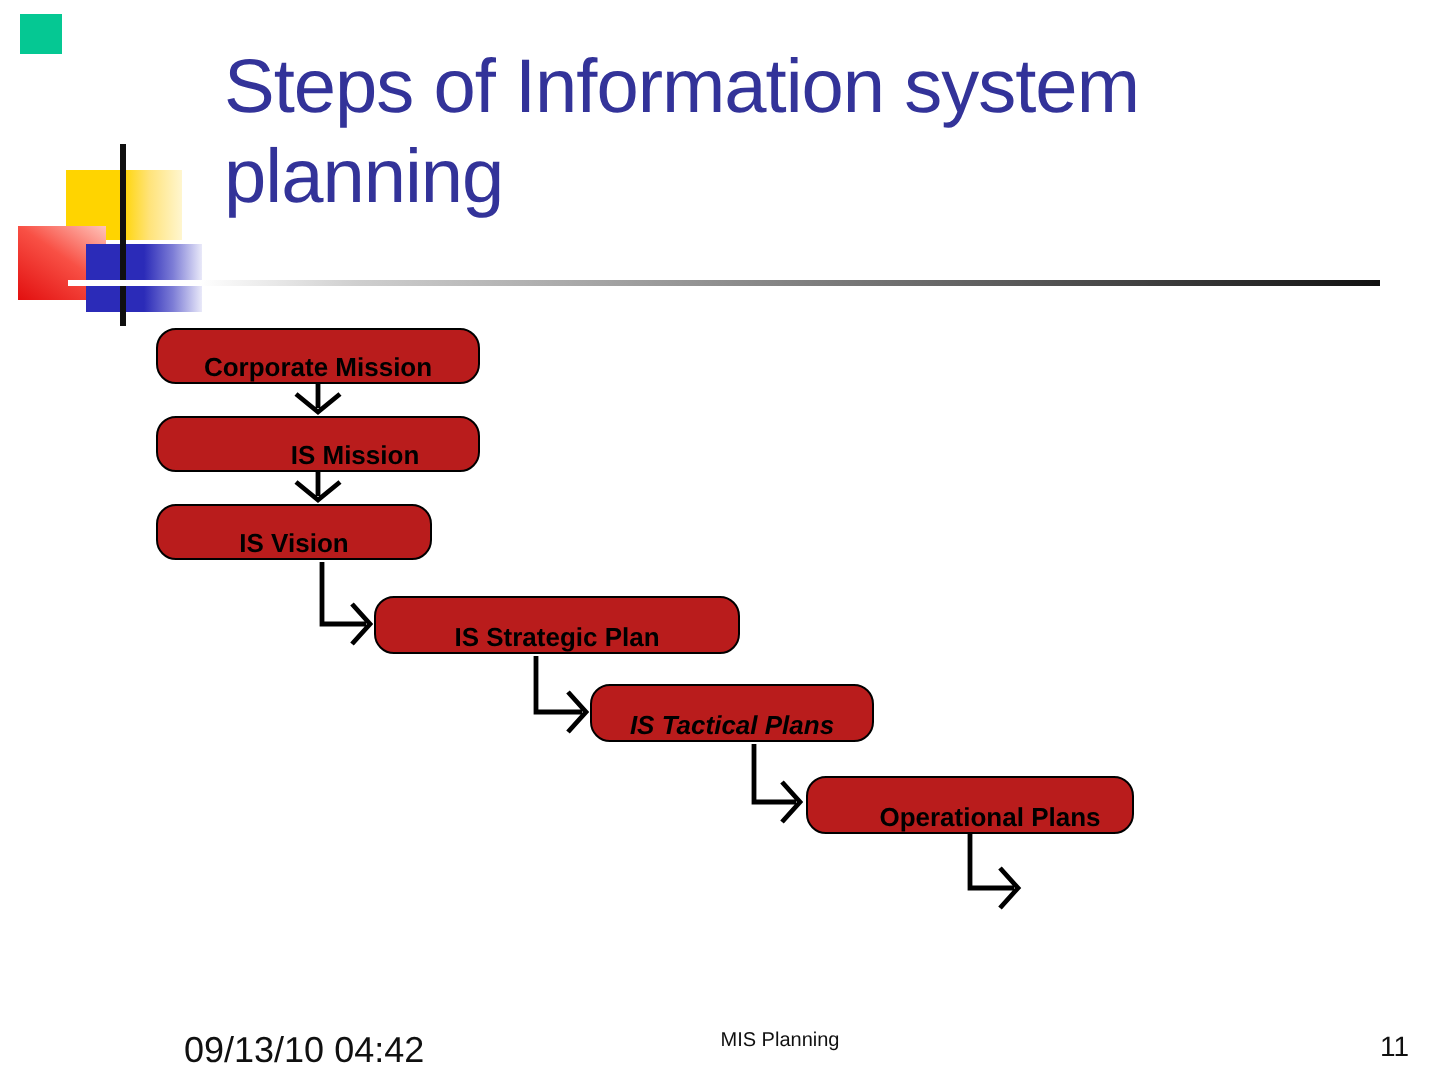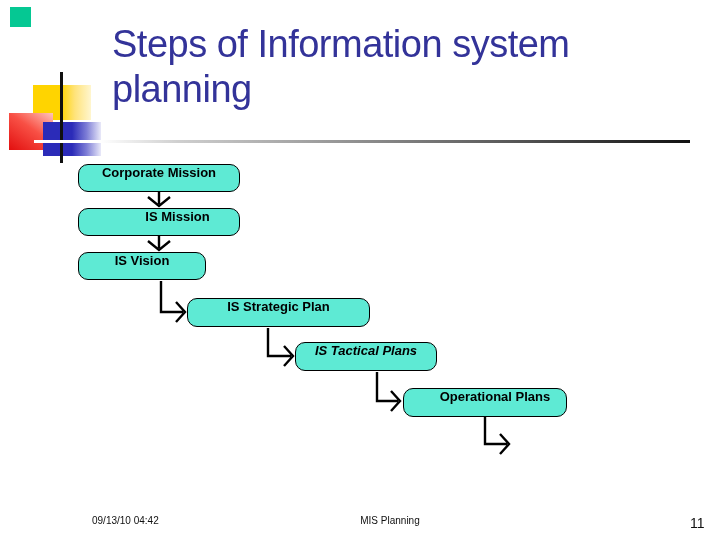--- a/index.html
+++ b/index.html
@@ -27,36 +27,36 @@
     position:absolute;left:9px;top:113px;width:44px;height:37px;z-index:2;
     background:linear-gradient(215deg,#ffc4ba 0%,#f85045 45%,#e20f0f 100%);
   }
   .deco-blue{
     position:absolute;left:43px;top:122px;width:58px;height:34px;z-index:3;
     background:linear-gradient(90deg,#2b2bb8 0%,#2b2bb8 50%,#7d7dd6 75%,#e9e9f9 100%);
   }
   .deco-vline{position:absolute;left:60px;top:72px;width:3px;height:91px;background:#101010;z-index:4;}
   
   .fbox{
-    position:absolute;height:28px;background:#5eead4;border:1.5px solid #000;
-    border-radius:10px;display:flex;align-items:flex-start;justify-content:center;
+    position:absolute;height:28px;background:#b91c1c;border:1.5px solid #000;
+    border-radius:10px;display:flex;align-items:flex-end;justify-content:center;
     font-size:13px;font-weight:bold;color:#000;z-index:8;box-sizing:border-box;
   }
   .b1{left:78px; top:164px;width:162px;}
   .b2{left:78px; top:208px;width:162px;padding-left:37px;}
-  .b3{left:78px; top:252px;width:128px;}
+  .b3{left:78px; top:252px;width:138px;}
   .b4{left:187px;top:298px;width:183px;height:29px;}
   .b5{left:295px;top:342px;width:142px;height:29px;font-style:italic;}
   .b6{left:403px;top:388px;width:164px;height:29px;padding-left:20px;}
   .b7{left:512px;top:430px;width:161px;height:29px;}
   
   .connectors{position:absolute;left:0;top:0;width:728px;height:546px;z-index:7;}
   .connectors path{stroke:#000;stroke-width:2.4;fill:none;}
   
-  .footer-date{position:absolute;left:92px;top:515px;font-size:10px;color:#101010;}
+  .footer-date{position:absolute;left:92px;top:515px;font-size:18px;color:#101010;}
   .footer-label{position:absolute;left:330px;top:515px;width:120px;text-align:center;font-size:10px;color:#101010;}
   .footer-page{position:absolute;left:690px;top:515px;font-size:14px;color:#101010;}
 </style>
 </head>
 <body>
 
 <div class="slide">
 
   <div class="corner-square"></div>
   <div class="deco-yellow"></div>

